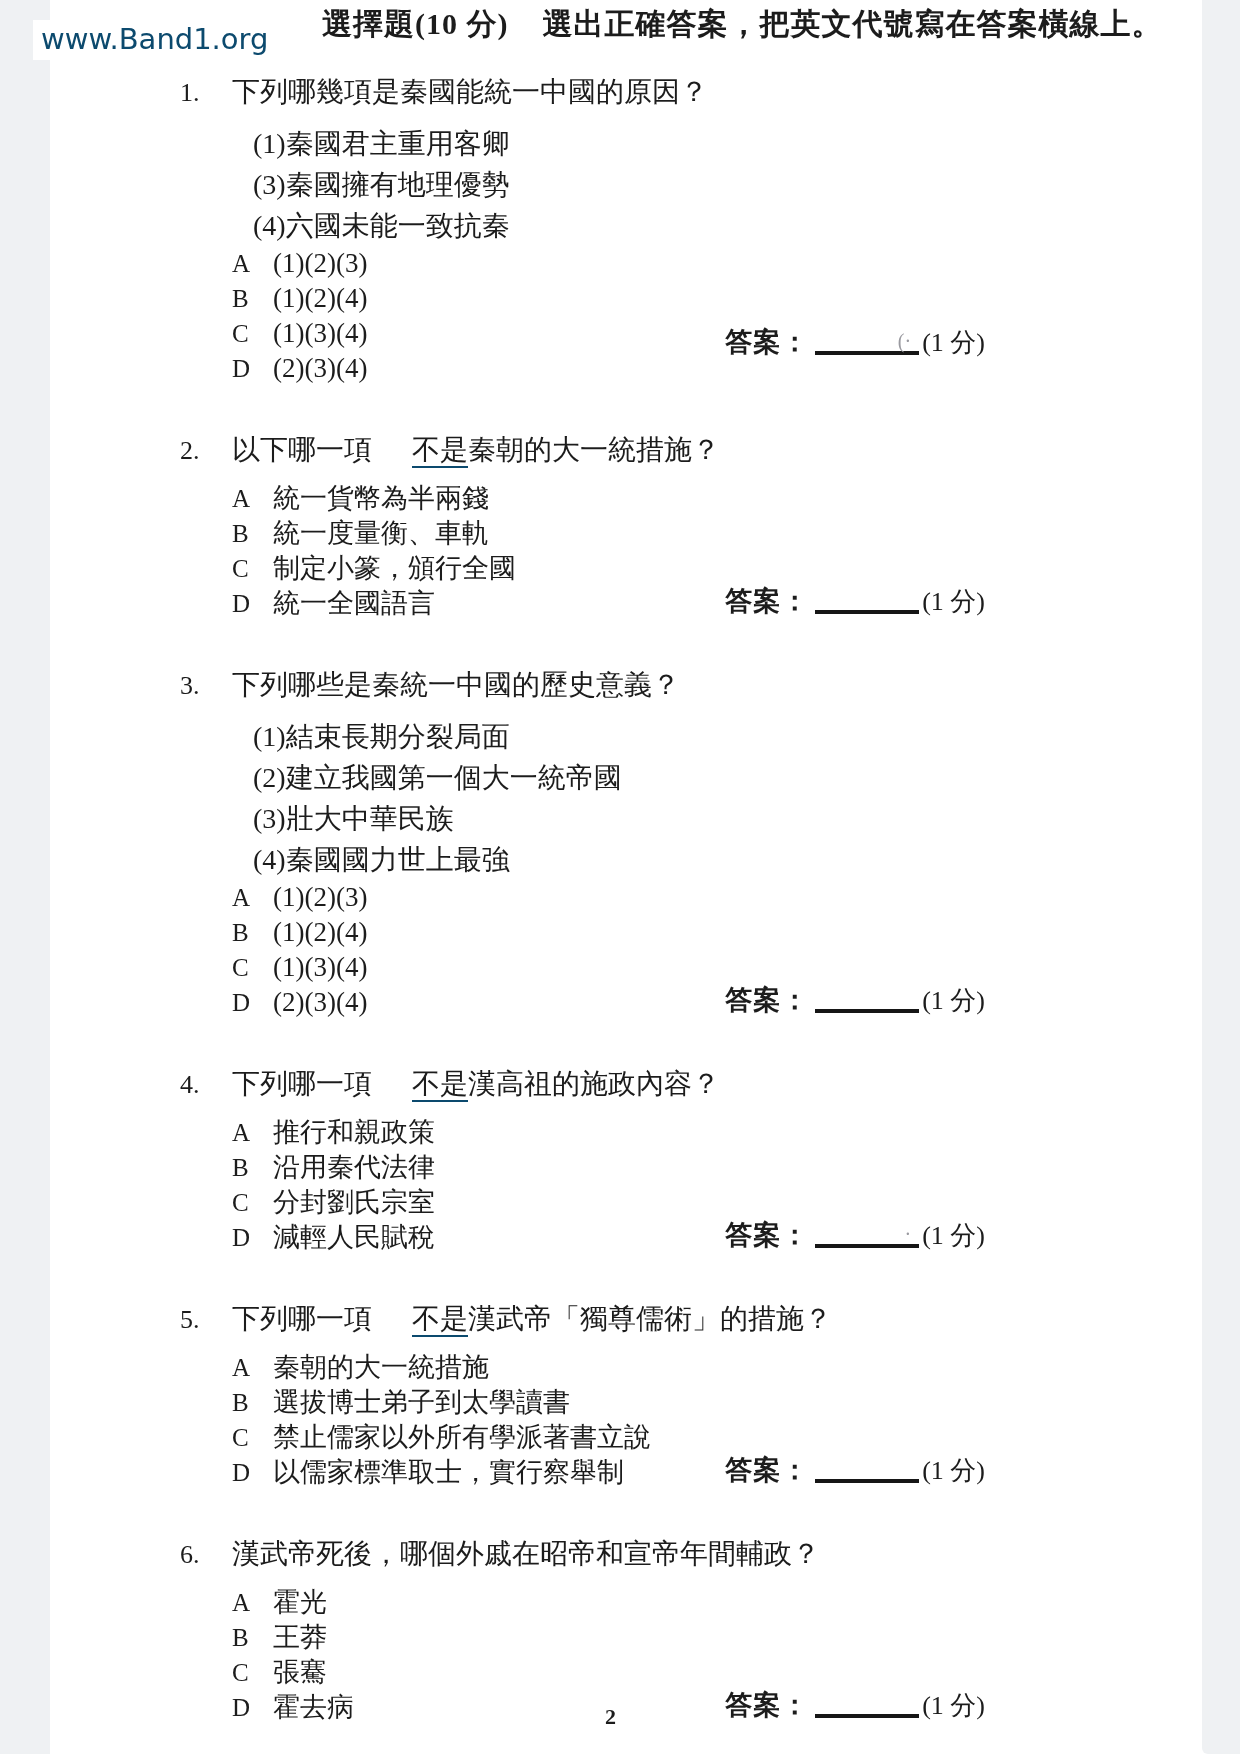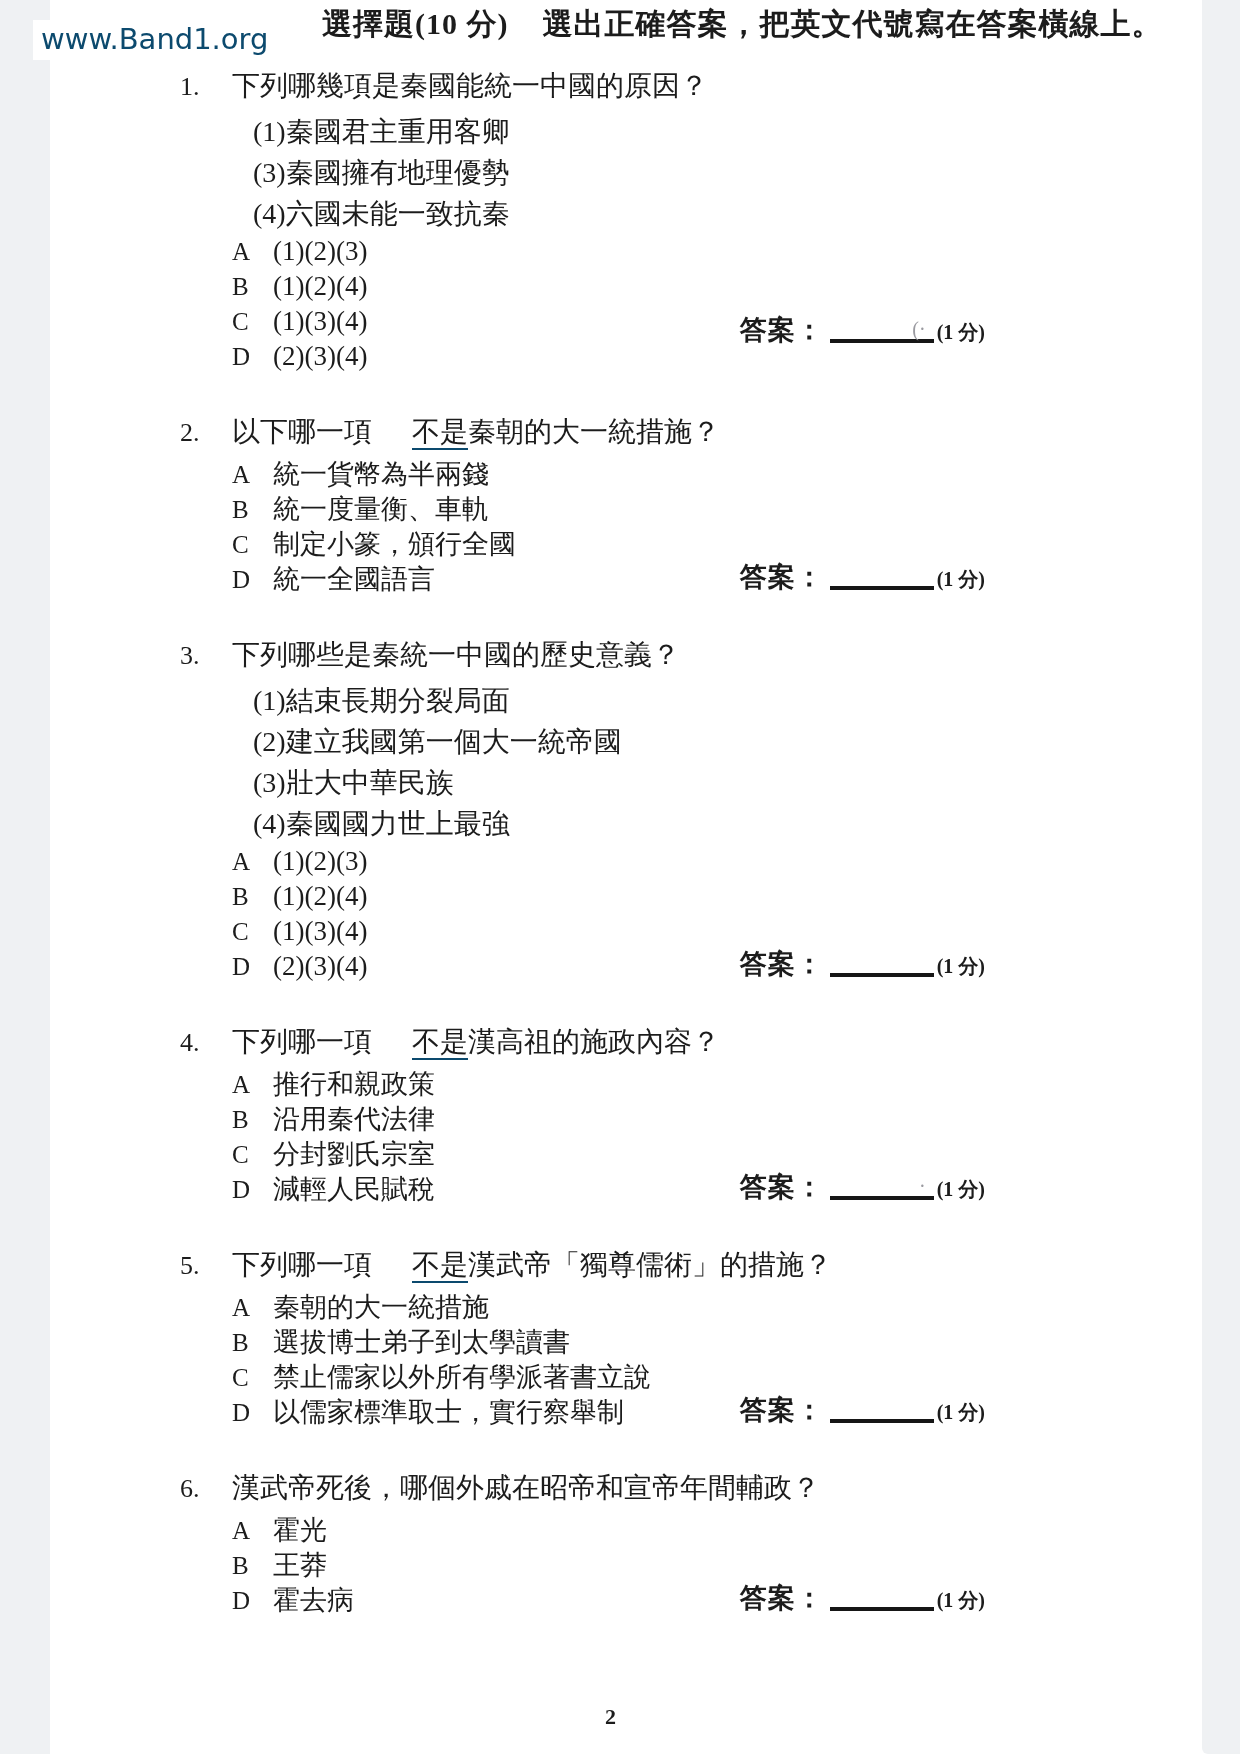--- a/index.html
+++ b/index.html
@@ -22,21 +22,21 @@
     position:absolute;left:33px;top:20px;z-index:2;background:#ffffff;
     padding:2px 14px 4px 8px;font-family:"DejaVu Sans","Liberation Sans",sans-serif;
     font-size:29px;color:#0c4a6e;letter-spacing:0px;
   }
 
   .content{position:absolute;left:180px;top:46px;width:805px;}
 
   .q{position:relative;margin-top:34px;}
   .q.first{margin-top:16px;}
 
-  .qrow{line-height:48px;font-size:28px;white-space:nowrap;}
+  .qrow{line-height:60px;font-size:28px;white-space:nowrap;}
   .qnum{display:inline-block;width:52px;font-size:26px;}
   .u{border-bottom:2px solid #0c4a6e;padding-bottom:1px;margin-left:40px;}
 
   .sub{line-height:41px;font-size:28px;padding-left:73px;white-space:nowrap;}
 
   .opt{line-height:34px;font-size:27px;padding-left:52px;white-space:nowrap;}
   .olabel{display:inline-block;width:41px;font-size:25px;}
 
   .answer{
     position:absolute;right:0;bottom:2px;white-space:nowrap;
@@ -44,21 +44,21 @@
   }
   .answer.raised{bottom:26px;}
   .alabel{font-weight:bold;letter-spacing:1px;text-align:center;}
   .blank{
     display:inline-block;width:104px;height:26px;margin:0 3px 0 6px;
     border-bottom:4px solid #161616;position:relative;vertical-align:-4px;
   }
   .mark{
     position:absolute;right:8px;bottom:-2px;color:#9a9aa0;font-size:20px;
   }
-  .asuffix{font-size:20px;font-weight:bold;}
+  .asuffix{font-size:26px;font-weight:normal;}
 
   .page-number{
     position:absolute;left:605px;top:1704px;font-size:22px;font-weight:bold;
   }
 </style>
 </head>
 <body>
 
 <div class="edge-stripe edge-left"></div>
 <div class="edge-stripe edge-right"></div>
@@ -118,19 +118,20 @@
     <div class="opt"><span class="olabel">B</span><span>選拔博士弟子到太學讀書</span></div>
     <div class="opt"><span class="olabel">C</span><span>禁止儒家以外所有學派著書立說</span></div>
     <div class="opt"><span class="olabel">D</span><span>以儒家標準取士，實行察舉制</span></div>
     <div class="answer"><span class="alabel">答案：</span><span class="blank"><span class="mark"></span></span><span class="asuffix">(1 分)</span></div>
   </div>
 
   <div class="q">
     <div class="qrow"><span class="qnum">6.</span><span>漢武帝死後，哪個外戚在昭帝和宣帝年間輔政？</span><span class="u"></span><span></span></div>
     <div class="opt"><span class="olabel">A</span><span>霍光</span></div>
     <div class="opt"><span class="olabel">B</span><span>王莽</span></div>
+    <div class="opt"><span class="olabel">C</span><span>張騫</span></div>
     <div class="opt"><span class="olabel">D</span><span>霍去病</span></div>
     <div class="answer"><span class="alabel">答案：</span><span class="blank"><span class="mark"></span></span><span class="asuffix">(1 分)</span></div>
   </div>
 
 </div>
 
 <div class="page-number">2</div>
 
 </body></html>

